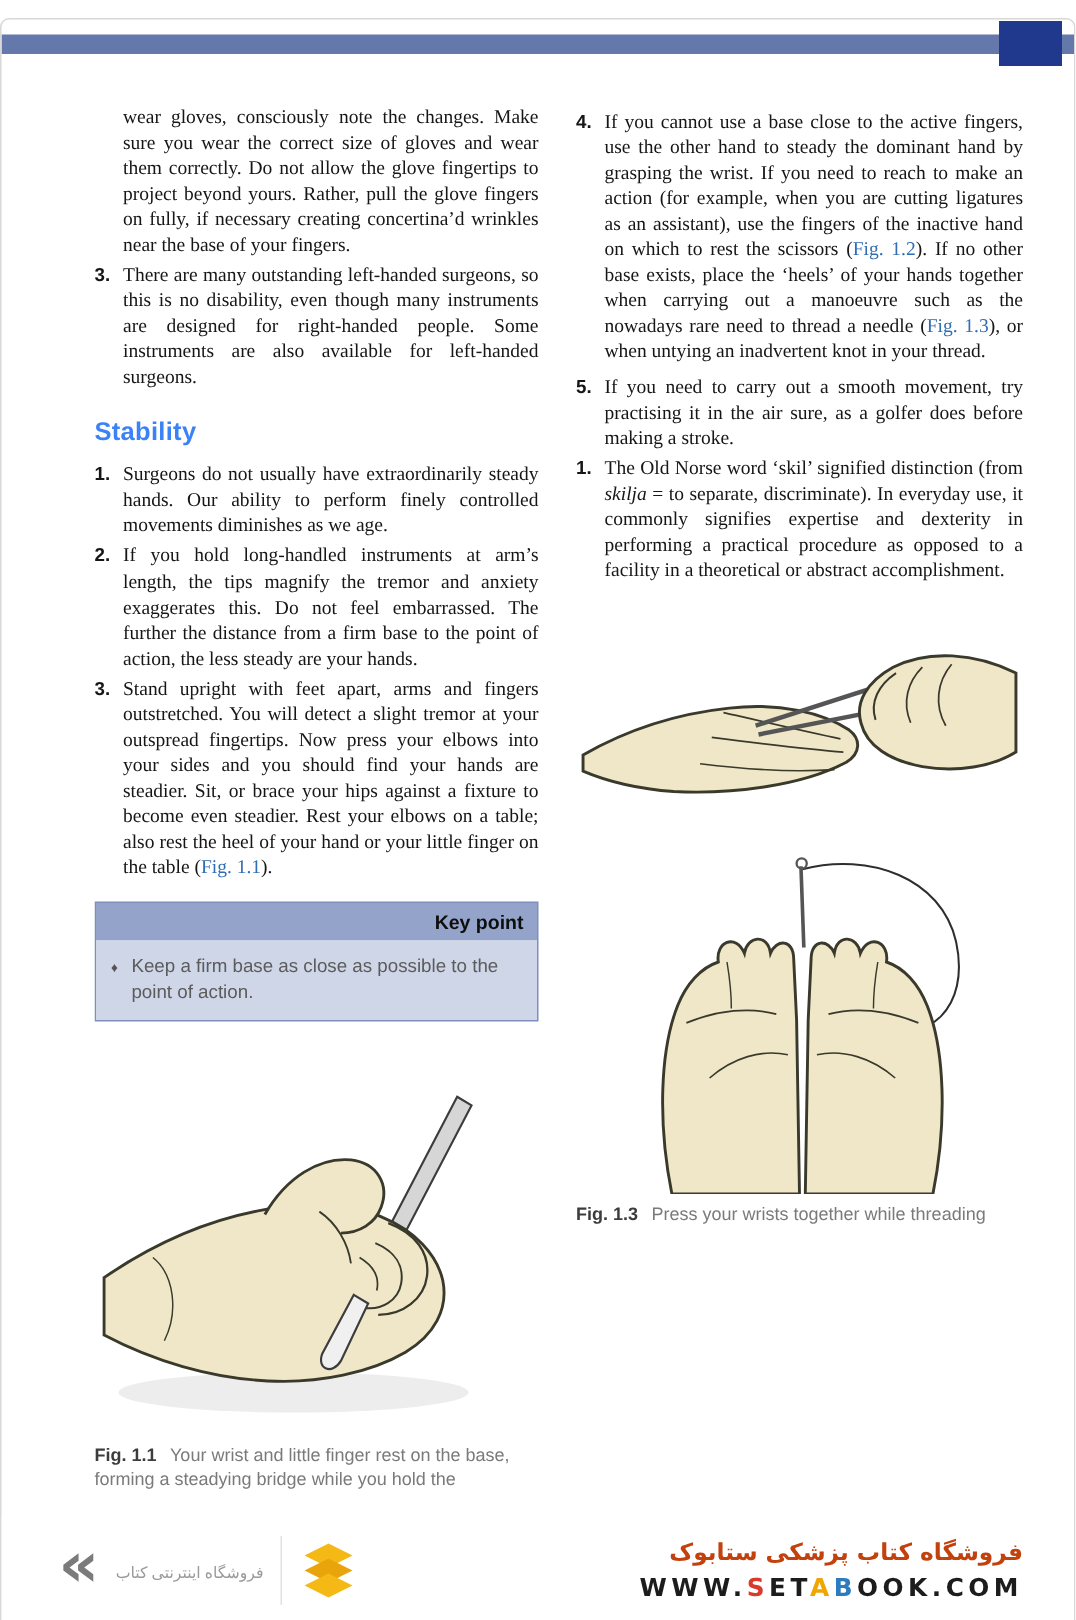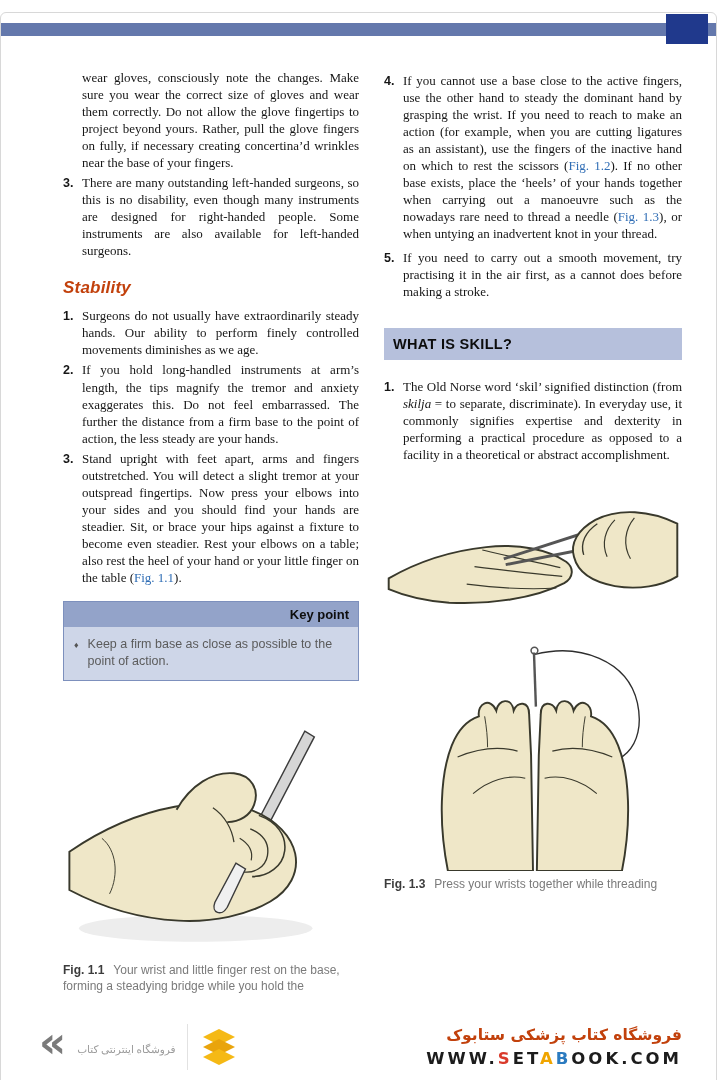--- a/index.html
+++ b/index.html
@@ -18,21 +18,21 @@
   .col { flex:1; min-width:0; font-size:13px; line-height:1.31; color:#161616; }
   .col-left { flex:0 0 296px; }
 
   .cont { margin-left:19px; text-align:justify; }
   .li { display:flex; margin-top:3px; }
   .li .num { flex:0 0 19px; font-weight:700; font-family:"Liberation Sans", sans-serif; font-size:12.5px; padding-top:1px; }
   .li .txt { flex:1; text-align:justify; }
   .figref { color:#2f6db5; }
   .it { font-style:italic; }
 
-  h2.stability { font-family:"Liberation Sans", sans-serif; font-size:17px; font-weight:700; margin:18px 0 8px; letter-spacing:.2px; color:#c2410c;font-style:italic; }
+  h2.stability { font-family:"Liberation Sans", sans-serif; font-size:17px; font-weight:700; margin:18px 0 8px; letter-spacing:.2px; color:#3b82f6; }
 
   .keypoint { margin-top:15px; border:1px solid #7d90bd; }
   .kp-head { background:#93a3c9; font-family:"Liberation Sans", sans-serif; font-weight:700; font-size:13px; padding:4px 9px; color:#0e0e0e;text-align:right; }
   .kp-body { background:#ced6e8; padding:9px 10px 11px; display:flex; gap:9px; font-family:"Liberation Sans", sans-serif; font-size:12.5px; color:#5b5b5b; line-height:1.35; }
   .kp-bullet { font-size:9px; padding-top:3px; color:#555; }
 
   figure { margin-top:10px; }
   figure svg { display:block; width:100%; }
   figcaption { font-family:"Liberation Sans", sans-serif; font-size:12px; color:#7a7a7a; line-height:1.3; margin-top:6px; text-align:left; }
   .cap-label { font-weight:700; color:#3c3c3c; margin-right:9px; }
@@ -115,24 +115,23 @@
       </figure>
     </div>
 
     <div class="col">
       <div class="li">
         <span class="num">4.</span>
         <span class="txt"><span>If you cannot use a base close to the active fingers, use the other hand to steady the dominant hand by grasping the wrist. If you need to reach to make an action (for example, when you are cutting ligatures as an assistant), use the fingers of the inactive hand on which to rest the scissors (</span><span class="figref">Fig. 1.2</span><span>). If no other base exists, place the ‘heels’ of your hands together when carrying out a manoeuvre such as the nowadays rare need to thread a needle (</span><span class="figref">Fig. 1.3</span><span>), or when untying an inadvertent knot in your thread.</span></span>
       </div>
       <div class="li mt6">
         <span class="num">5.</span>
-        <span class="txt">If you need to carry out a smooth movement, try practising it in the air first, as a cannot does before making a stroke.</span>
+        <span class="txt">If you need to carry out a smooth movement, try practising it in the air sure, as a golfer does before making a stroke.</span>
       </div>
 
-      <div class="skill-band">WHAT IS SKILL?</div>
 
       <div class="li">
         <span class="num">1.</span>
         <span class="txt"><span>The Old Norse word ‘skil’ signified distinction (from </span><span class="it">skilja</span><span> = to separate, discriminate). In everyday use, it commonly signifies expertise and dexterity in performing a practical procedure as opposed to a facility in a theoretical or abstract accomplishment.</span></span>
       </div>
 
       <figure>
         <svg viewBox="0 0 296 160" height="156">
 
           <path d="M0 108 C28 92 62 80 100 76 C134 72 164 79 182 91 C190 97 190 107 180 113 C150 129 102 135 62 133 C36 131 14 125 0 119 Z" fill="#efe7c8" stroke="#39392c" stroke-width="2"></path>

